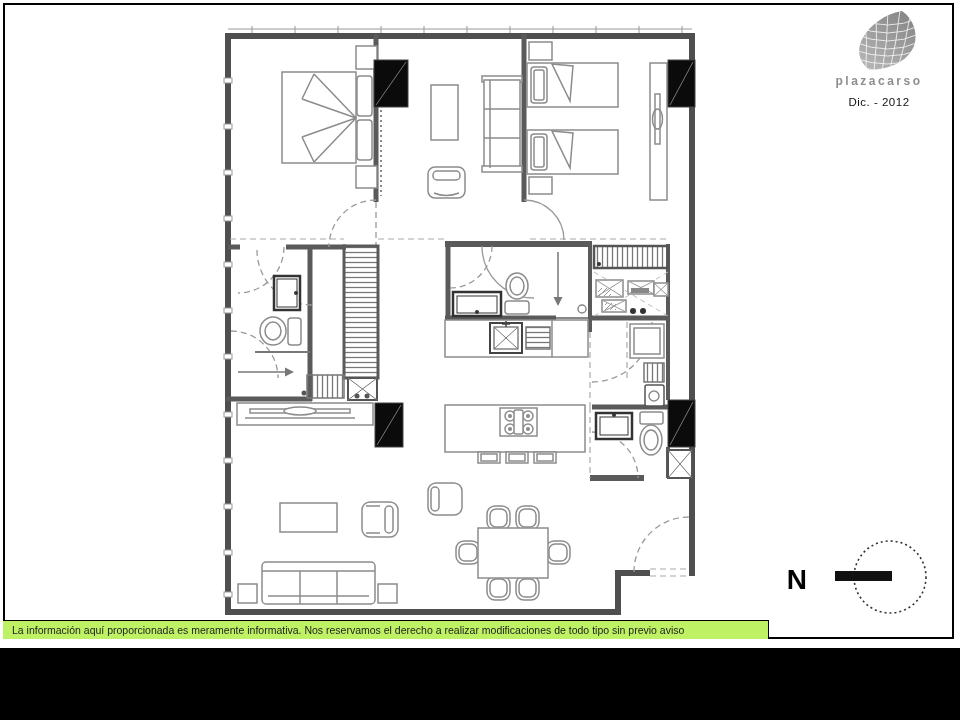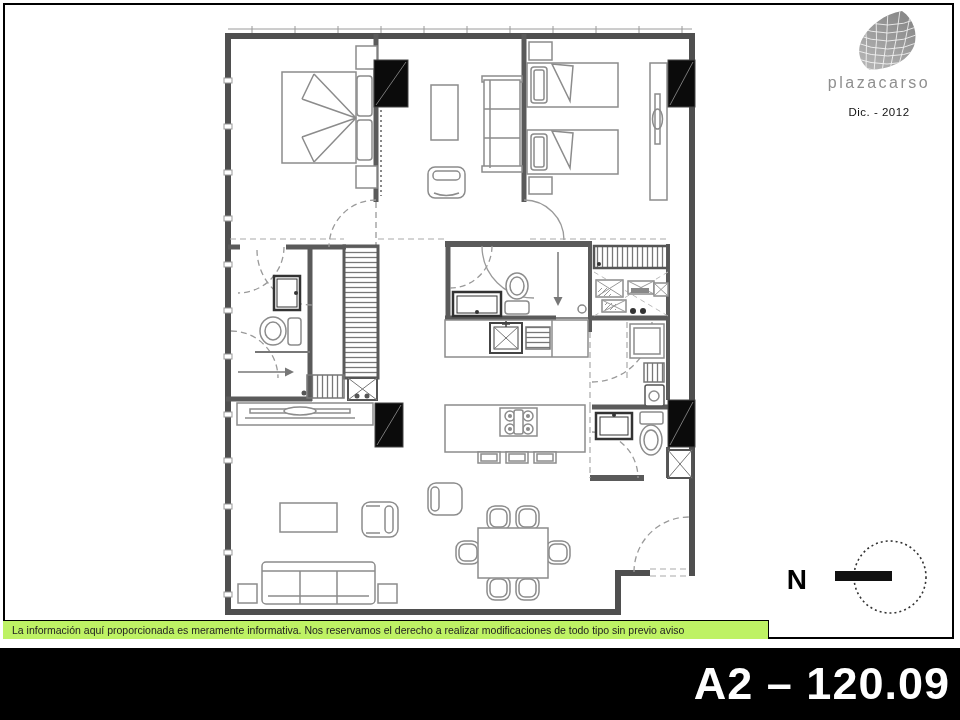--- a/index.html
+++ b/index.html
@@ -9,24 +9,24 @@
   }
   .frame{
     position:absolute;left:3px;top:3px;width:951px;height:636px;
     border:2px solid #000;box-sizing:border-box;background:#fff;
   }
   .plan-svg{position:absolute;left:0;top:0;width:960px;height:648px;}
   .logo{
     position:absolute;right:6px;top:10px;width:150px;text-align:center;
   }
   .logo .wordmark{
-    color:#8f8f8f;font-weight:normal;font-size:16px;letter-spacing:2.5px;
+    color:#8f8f8f;font-weight:bold;font-size:12px;letter-spacing:2.5px;
     margin-top:-2px;
   }
-  .logo .date{color:#111;font-size:11.5px;margin-top:14px;letter-spacing:0.5px;}
+  .logo .date{color:#111;font-size:11.5px;margin-top:8px;letter-spacing:0.5px;}
   .disclaimer{
     position:absolute;left:3px;top:620px;width:766px;height:19px;
     border-top:1px solid #000;border-right:1px solid #000;box-sizing:border-box;
     font-size:10.5px;color:#222;line-height:18px;padding-left:9px;
     white-space:nowrap;background:#bef264;
   }
   .footer{
     position:absolute;left:0;top:648px;width:960px;height:72px;background:#000;
     color:#fff;display:flex;align-items:center;box-sizing:border-box;
   }
@@ -343,14 +343,13 @@
   <div class="date">Dic. - 2012</div>
 </div>
 
 <div class="disclaimer">
   <span>La información aquí proporcionada es meramente informativa. Nos reservamos el derecho a realizar modificaciones de todo tipo sin previo aviso</span>
 </div>
 
 <div class="footer">
   <div class="summary">
   </div>
-  <div class="unit">A2 – 120.09</div>
 </div>
 
 </body></html>

